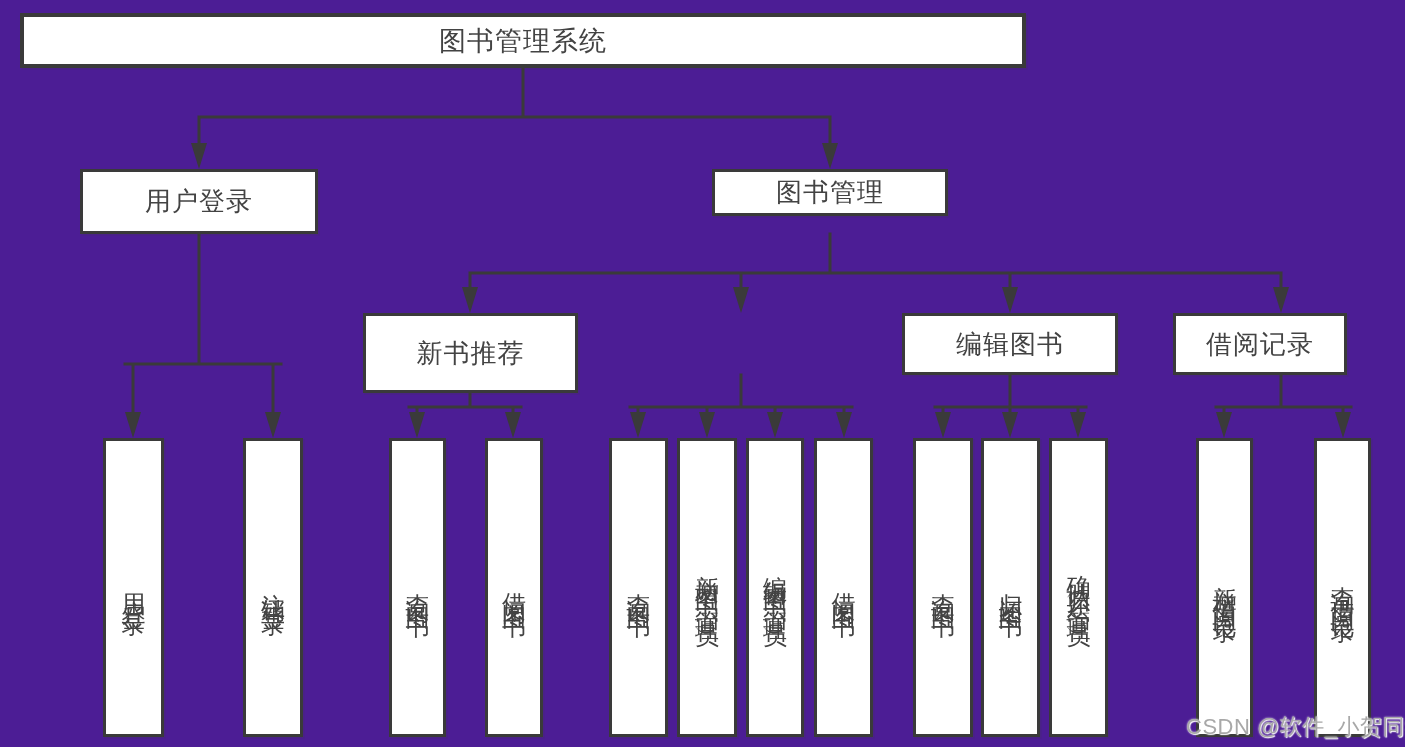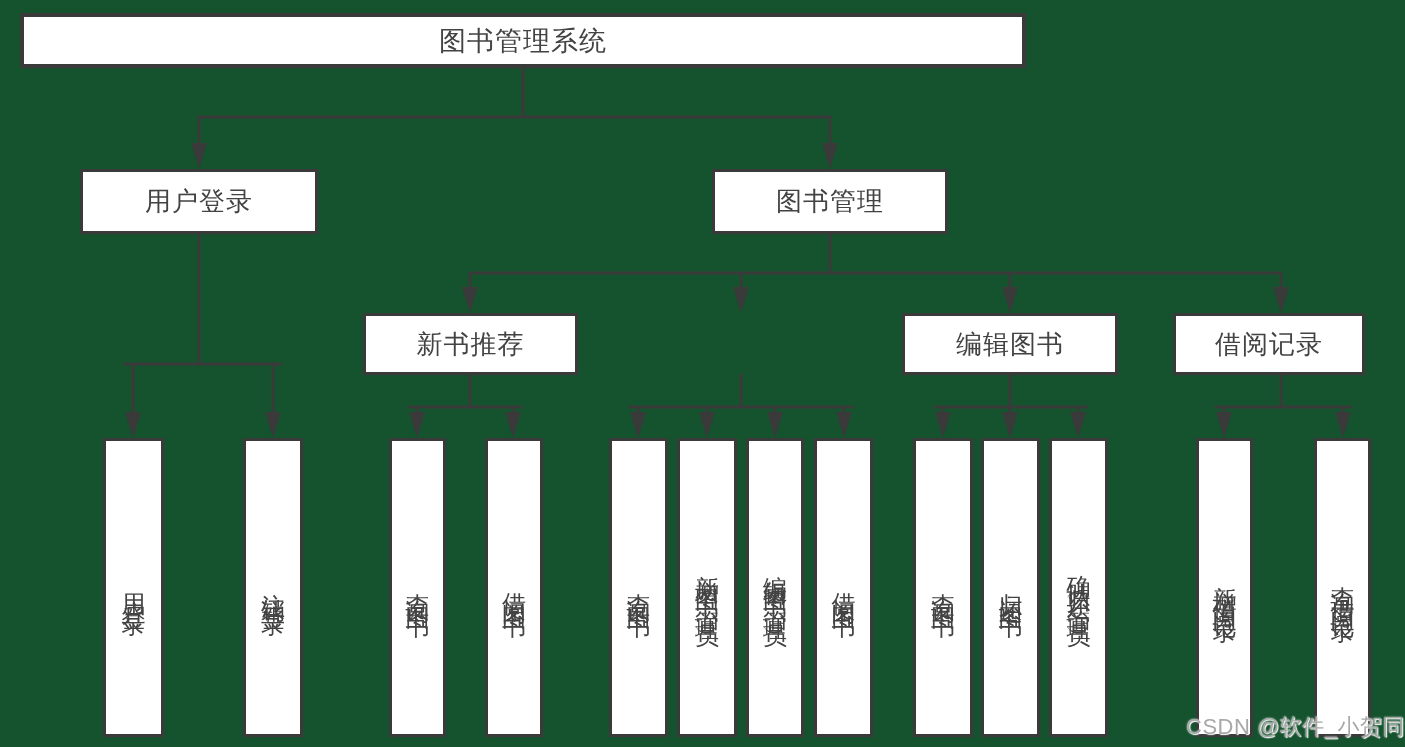--- a/index.html
+++ b/index.html
@@ -1,19 +1,19 @@
 <!DOCTYPE html>
 <html><head>
 <meta charset="utf-8">
 <style>
   html,body{margin:0;padding:0;background:#ffffff;}
   .canvas{
     position:relative;
     width:1405px;height:747px;
-    background:#14532d;
+    background:#4c1d95;
     overflow:hidden;
     font-family:"Liberation Sans","DejaVu Sans",sans-serif;
   }
   .connectors{position:absolute;left:0;top:0;width:1405px;height:747px;pointer-events:none;}
   .hbox{
     position:absolute;
     box-sizing:border-box;
     background:#ffffff;
     border:3px solid #3a3a3a;
     display:flex;align-items:center;justify-content:center;
@@ -94,31 +94,31 @@
     </g>
   </svg>
 
   <div class="hbox root" style="left:20px;top:13px;width:1006px;height:55px;">
     <span class="lbl">图书管理系统</span>
   </div>
 
   <div class="hbox" style="left:80px;top:169px;width:238px;height:65px;">
     <span class="lbl">用户登录</span>
   </div>
-  <div class="hbox" style="left:712px;top:169px;width:236px;height:65px;">
+  <div class="hbox" style="left:712px;top:169px;width:236px;height:47px;">
     <span class="lbl">图书管理</span>
   </div>
 
-  <div class="hbox" style="left:363px;top:313px;width:215px;height:62px;">
+  <div class="hbox" style="left:363px;top:313px;width:215px;height:80px;">
     <span class="lbl">新书推荐</span>
   </div>
   <div class="hbox" style="left:902px;top:313px;width:216px;height:62px;">
     <span class="lbl">编辑图书</span>
   </div>
-  <div class="hbox" style="left:1173px;top:313px;width:192px;height:62px;">
+  <div class="hbox" style="left:1173px;top:313px;width:174px;height:62px;">
     <span class="lbl">借阅记录</span>
   </div>
 
   <div class="leaf" style="left:103px;width:61px;">
     <span class="lbl">用户登录</span>
   </div>
   <div class="leaf" style="left:243px;width:60px;">
     <span class="lbl">注销登录</span>
   </div>
 

